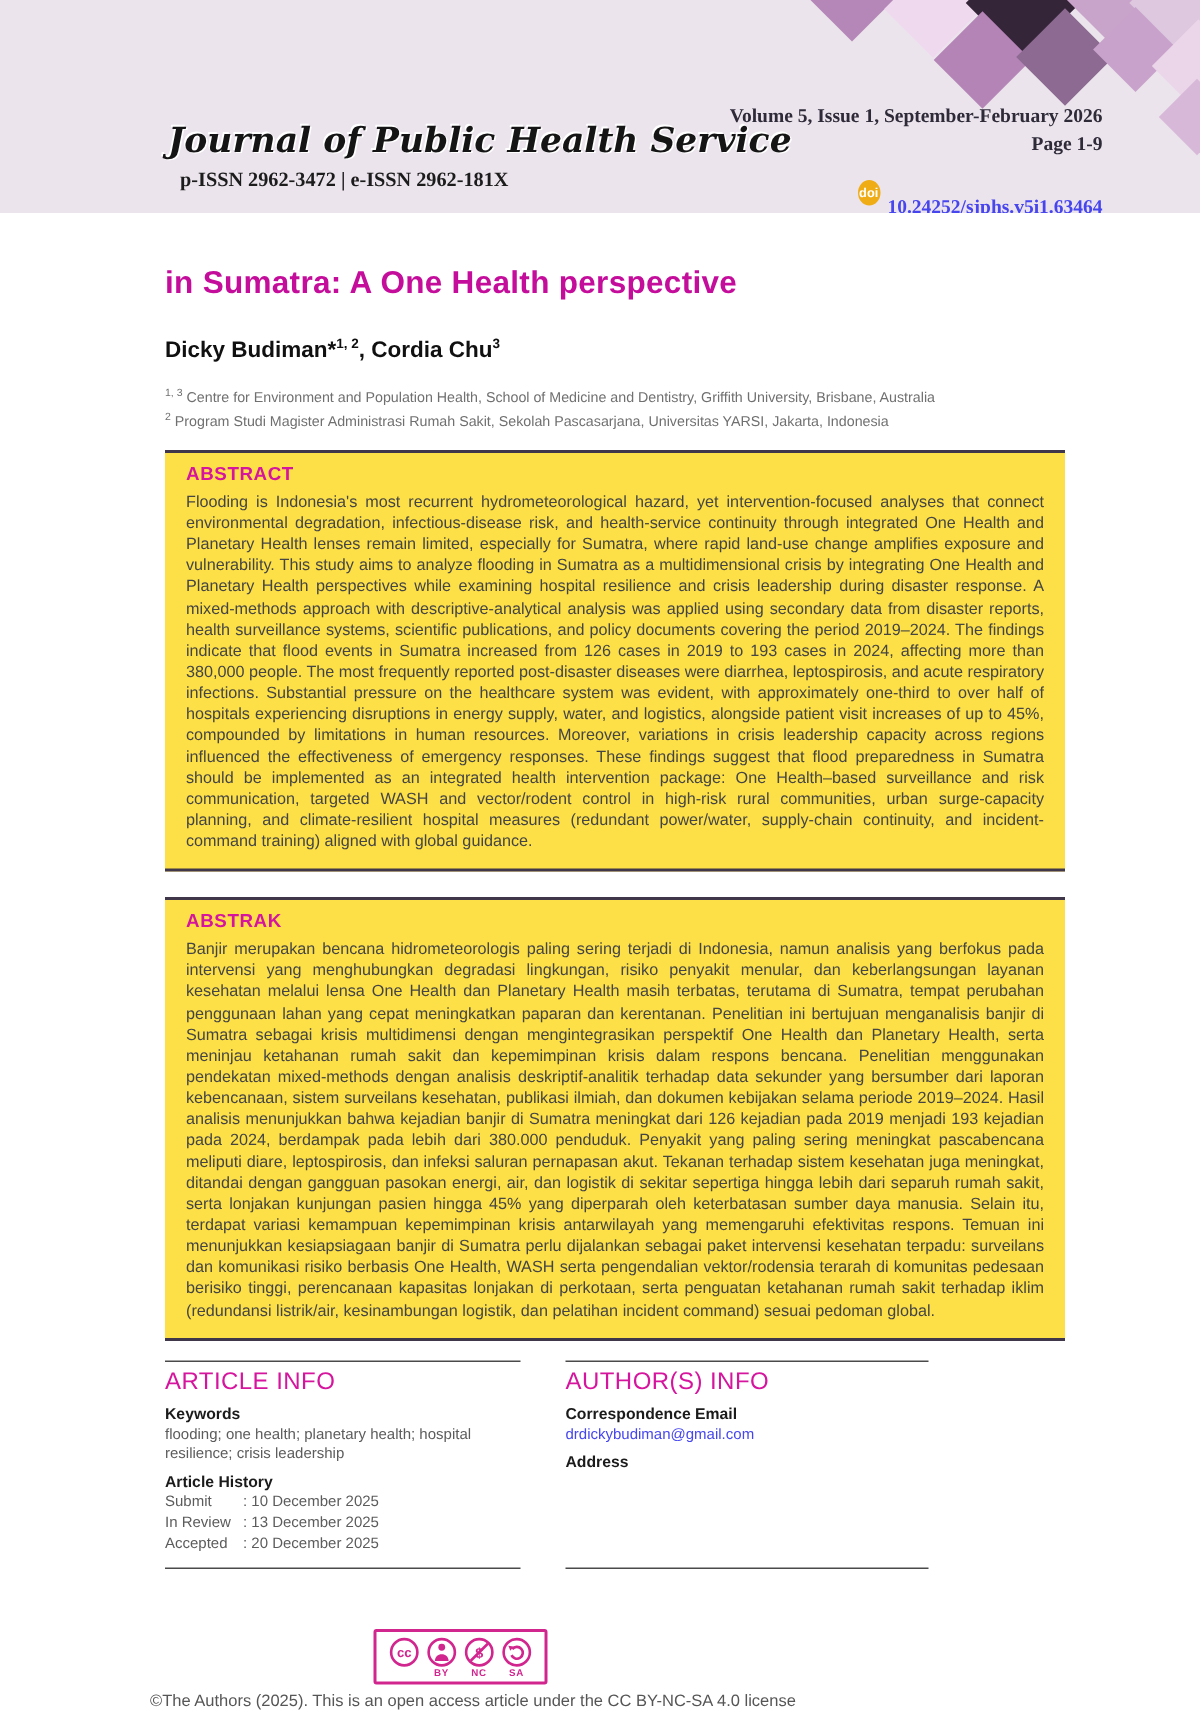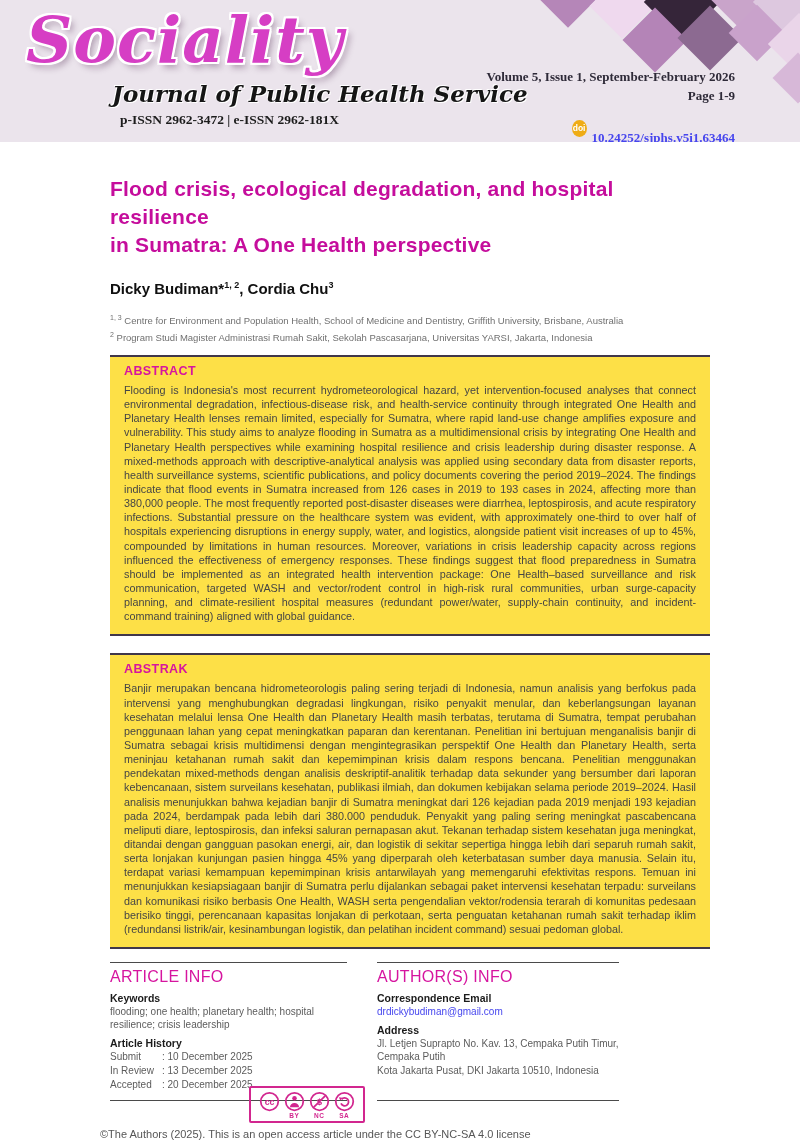--- a/index.html
+++ b/index.html
@@ -127,36 +127,34 @@
       <div class="diamond d2"></div>
       <div class="diamond d3"></div>
       <div class="diamond d4"></div>
       <div class="diamond d5"></div>
       <div class="diamond d6"></div>
       <div class="diamond d7"></div>
       <div class="diamond d8"></div>
       <div class="diamond d9"></div>
       <div class="diamond d10"></div>
     </div>
-    <div class="logo-script">Sociality</div>
     <div class="logo-sub">Journal of Public Health Service</div>
     <div class="logo-issn">p-ISSN 2962-3472 | e-ISSN 2962-181X</div>
     <div class="vol-block">
       <div>Volume 5, Issue 1, September-February 2026</div>
       <div>Page 1-9</div>
       <div class="doi-row">
         <span class="doi-badge">doi</span>
         <a class="doi-link" href="#">10.24252/sjphs.v5i1.63464</a>
       </div>
     </div>
   </div>
 
   <div class="main">
     <div class="title">
-      <div>Flood crisis, ecological degradation, and hospital resilience</div>
       <div>in Sumatra: A One Health perspective</div>
     </div>
 
     <div class="authors"><span>Dicky Budiman*</span><sup>1, 2</sup><span>, </span><span>Cordia Chu</span><sup>3</sup>
     </div>
 
     <div class="affils">
       <div><sup>1, 3</sup> <span>Centre for Environment and Population Health, School of Medicine and Dentistry, Griffith University, Brisbane, Australia</span></div>
       <div><sup>2</sup> <span>Program Studi Magister Administrasi Rumah Sakit, Sekolah Pascasarjana, Universitas YARSI, Jakarta, Indonesia</span></div>
     </div>
@@ -191,24 +189,20 @@
         </div>
       </div>
 
       <div class="info-col right">
         <h3>AUTHOR(S) INFO</h3>
         <div class="info-lbl">Correspondence Email</div>
         <div class="info-txt">
           <a class="email-link" href="#">drdickybudiman@gmail.com</a>
         </div>
         <div class="info-lbl">Address</div>
-        <div class="info-txt">
-          <div>Jl. Letjen Suprapto No. Kav. 13, Cempaka Putih Timur, Cempaka Putih</div>
-          <div>Kota Jakarta Pusat, DKI Jakarta 10510, Indonesia</div>
-        </div>
       </div>
     </div>
   </div>
 
   <div class="footer">
     <div class="cc-badge">
       <div class="cc-icons">
         <span class="cc-cell">
           <svg width="21" height="21" viewBox="0 0 24 24">
             <circle cx="12" cy="12" r="10" fill="none" stroke="#d2268f" stroke-width="2"></circle>

